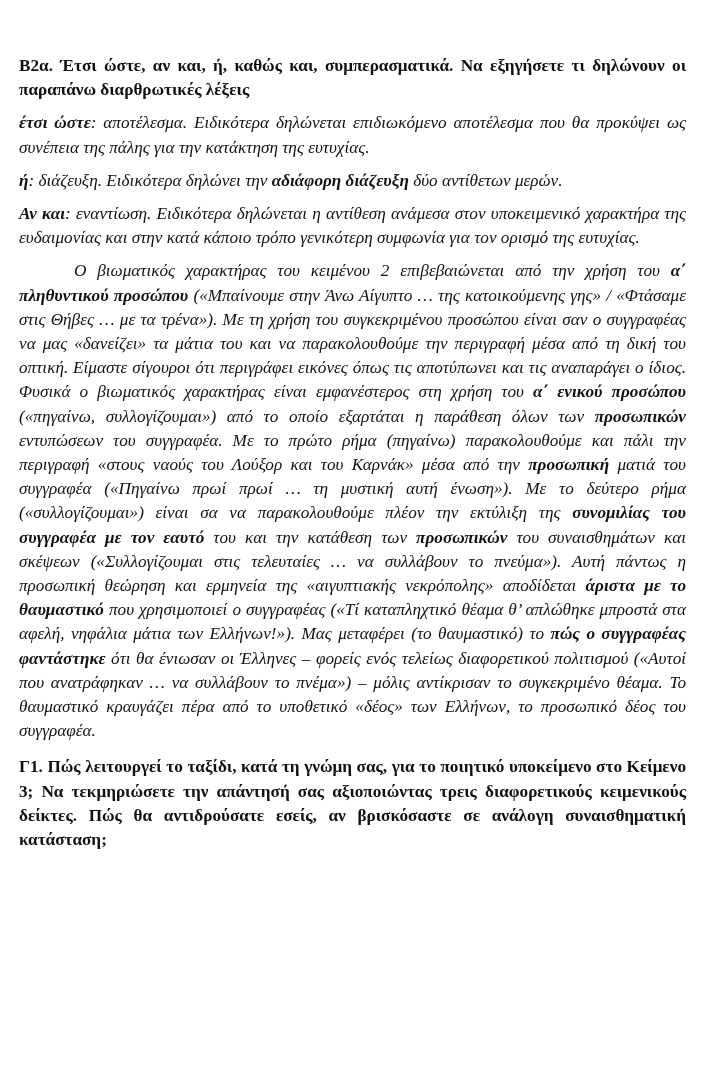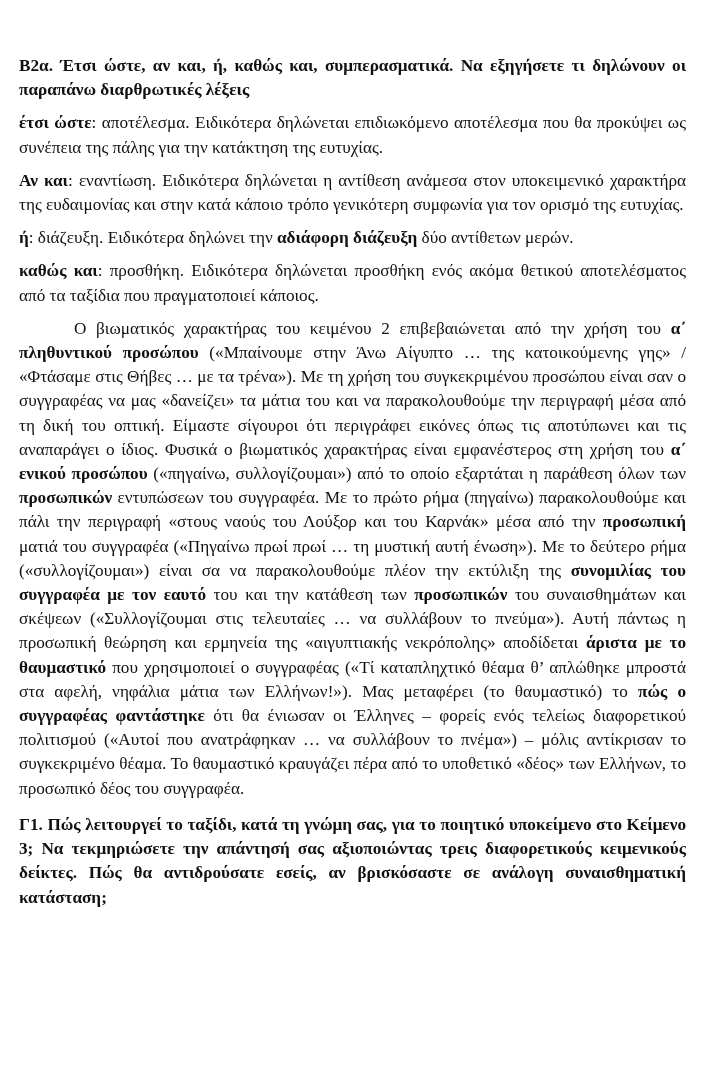--- a/index.html
+++ b/index.html
@@ -24,39 +24,39 @@
     color: #111111;
     text-align: justify;
     margin-top: 48px;
   }
   .q {
     font-weight: bold;
     margin: 0 0 9px 0;
   }
   .p {
     margin: 0 0 9px 0;
+    font-style: italic;
   }
   .p b, .q b { font-weight: bold; }
   .indent { text-indent: 55px; }
   .gap-md { margin-bottom: 12px; }
 </style>
 </head>
 <body>
 
 <div class="page">
 
   <p class="q">Β2α. Έτσι ώστε, αν και, ή, καθώς και, συμπερασματικά. Να εξηγήσετε τι δηλώνουν οι παραπάνω διαρθρωτικές λέξεις</p>
 
   <p class="p"><b>έτσι ώστε</b><span>: αποτέλεσμα. Ειδικότερα δηλώνεται επιδιωκόμενο αποτέλεσμα που θα προκύψει ως συνέπεια της πάλης για την κατάκτηση της ευτυχίας.</span></p>
 
+  <p class="p"><b>ή</b><span>: διάζευξη. Ειδικότερα δηλώνει την </span><b>αδιάφορη διάζευξη</b><span> δύο αντίθετων μερών.</span></p>
+
   <p class="p"><b>Αν και</b><span>: εναντίωση. Ειδικότερα δηλώνεται η αντίθεση ανάμεσα στον υποκειμενικό χαρακτήρα της ευδαιμονίας και στην κατά κάποιο τρόπο γενικότερη συμφωνία για τον ορισμό της ευτυχίας.</span></p>
 
-  <p class="p"><b>ή</b><span>: διάζευξη. Ειδικότερα δηλώνει την </span><b>αδιάφορη διάζευξη</b><span> δύο αντίθετων μερών.</span></p>
-
-  <p class="p"><b>καθώς και</b><span>: προσθήκη. Ειδικότερα δηλώνεται προσθήκη ενός ακόμα θετικού αποτελέσματος από τα ταξίδια που πραγματοποιεί κάποιος.</span></p>
 
 
 
   <p class="p indent gap-md"><span>Ο βιωματικός χαρακτήρας του κειμένου 2 επιβεβαιώνεται από την χρήση του </span><b>α΄ πληθυντικού προσώπου</b><span> («Μπαίνουμε στην Άνω Αίγυπτο … της κατοικούμενης γης» / «Φτάσαμε στις Θήβες … με τα τρένα»). Με τη χρήση του συγκεκριμένου προσώπου είναι σαν  ο συγγραφέας να μας «δανείζει» τα μάτια του και να παρακολουθούμε την περιγραφή μέσα από τη δική του οπτική. Είμαστε σίγουροι ότι περιγράφει εικόνες όπως τις αποτύπωνει και τις αναπαράγει ο ίδιος. Φυσικά ο βιωματικός χαρακτήρας είναι εμφανέστερος στη χρήση του </span><b>α΄ ενικού προσώπου</b><span> («πηγαίνω, συλλογίζουμαι») από το οποίο εξαρτάται η παράθεση όλων των </span><b>προσωπικών</b><span> εντυπώσεων του συγγραφέα. Με το πρώτο ρήμα (πηγαίνω) παρακολουθούμε και πάλι την περιγραφή «στους ναούς του Λούξορ και του Καρνάκ» μέσα από την </span><b>προσωπική</b><span> ματιά του συγγραφέα («Πηγαίνω πρωί πρωί … τη μυστική αυτή ένωση»). Με το δεύτερο ρήμα («συλλογίζουμαι») είναι σα να παρακολουθούμε πλέον την εκτύλιξη της </span><b>συνομιλίας του συγγραφέα με τον εαυτό</b><span> του και την κατάθεση των </span><b>προσωπικών</b><span> του συναισθημάτων και σκέψεων («Συλλογίζουμαι στις τελευταίες … να συλλάβουν το πνεύμα»). Αυτή πάντως η προσωπική θεώρηση και ερμηνεία της «αιγυπτιακής νεκρόπολης» αποδίδεται </span><b>άριστα με το θαυμαστικό</b><span> που χρησιμοποιεί ο συγγραφέας («Τί καταπληχτικό θέαμα θ’ απλώθηκε μπροστά στα αφελή, νηφάλια μάτια των Ελλήνων!»). Μας μεταφέρει (το θαυμαστικό) το </span><b>πώς ο συγγραφέας φαντάστηκε</b><span> ότι θα ένιωσαν οι Έλληνες – φορείς ενός τελείως διαφορετικού πολιτισμού («Αυτοί που ανατράφηκαν … να συλλάβουν το πνέμα») – μόλις αντίκρισαν το συγκεκριμένο θέαμα. Το θαυμαστικό κραυγάζει πέρα από το υποθετικό «δέος» των Ελλήνων, το προσωπικό δέος του συγγραφέα.</span></p>
 
   <p class="q">Γ1. Πώς λειτουργεί το ταξίδι, κατά τη γνώμη σας, για το ποιητικό υποκείμενο στο Κείμενο 3; Να τεκμηριώσετε την απάντησή σας αξιοποιώντας τρεις διαφορετικούς κειμενικούς δείκτες. Πώς θα αντιδρούσατε εσείς, αν βρισκόσαστε σε ανάλογη συναισθηματική κατάσταση;</p>
 
 </div>
 
 </body></html>

